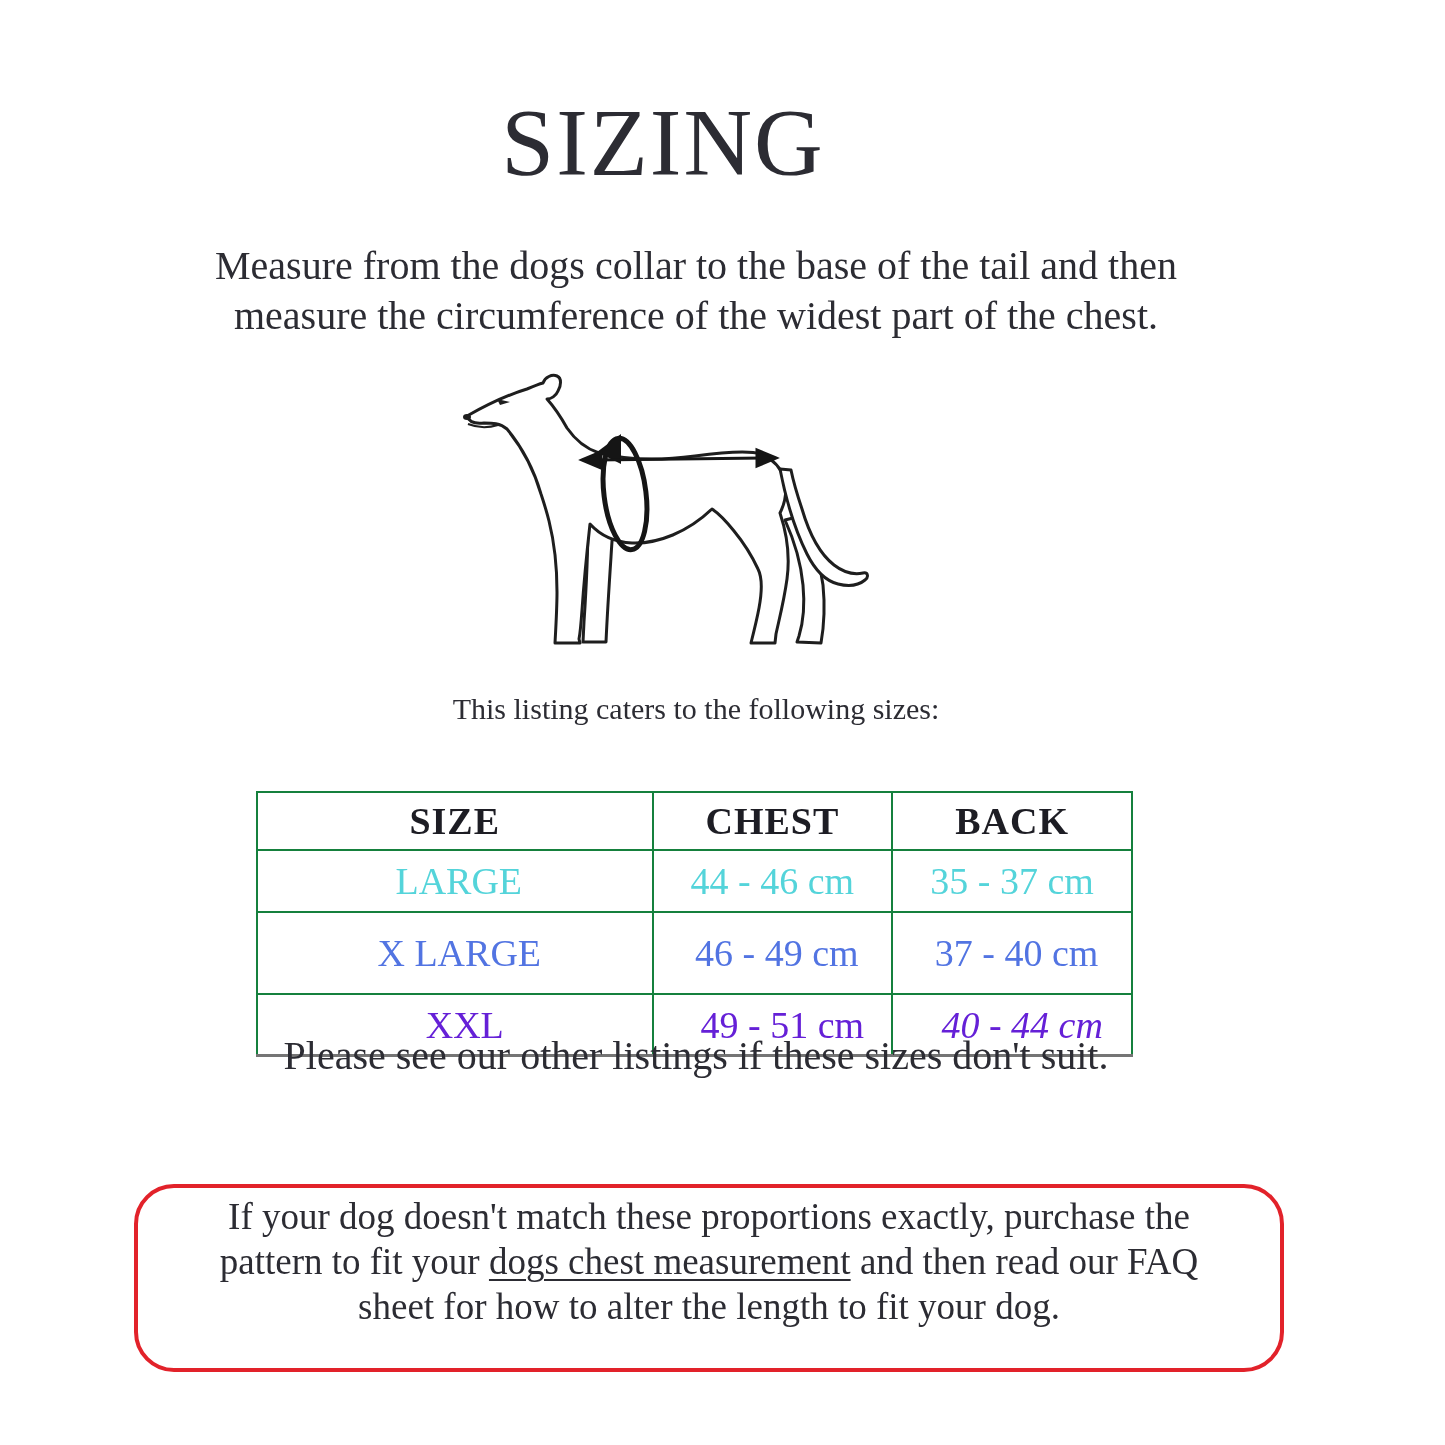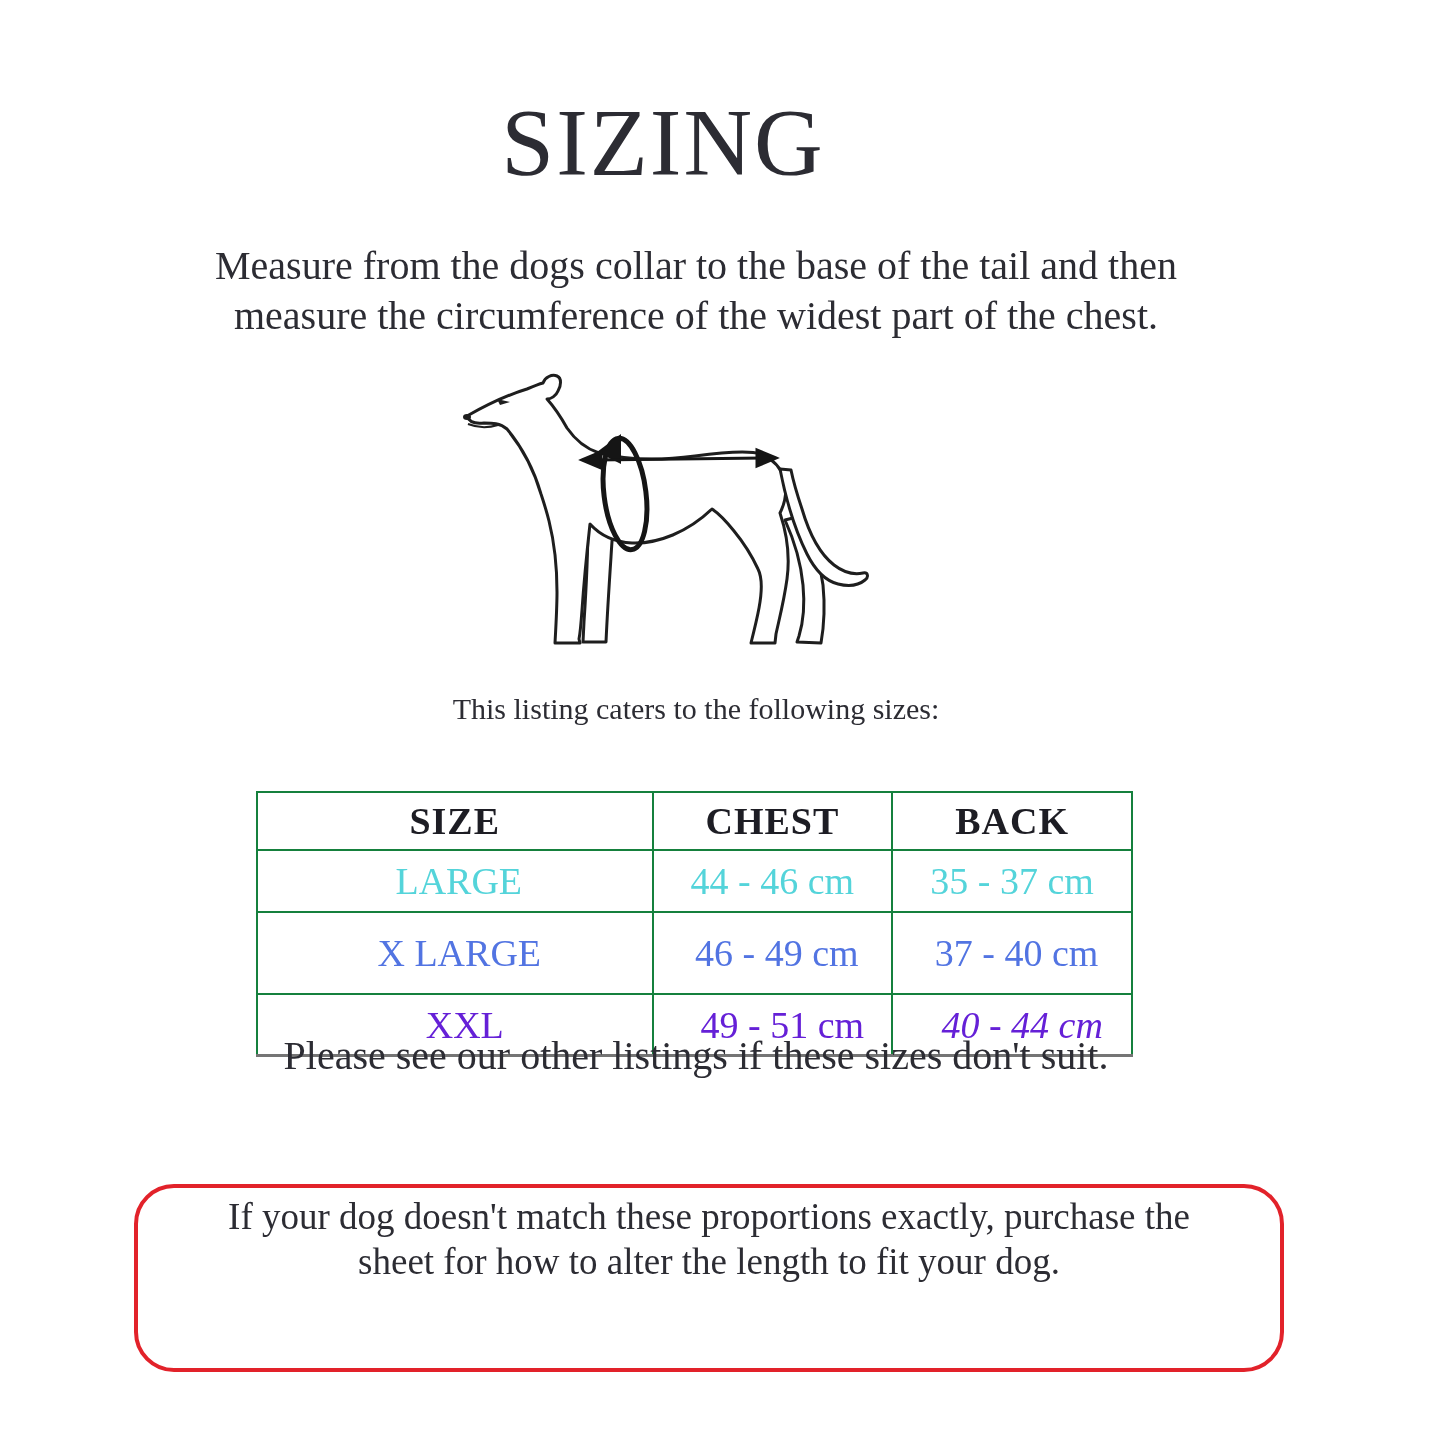--- a/index.html
+++ b/index.html
@@ -139,16 +139,17 @@
       <td style="color: rgb(101, 32, 215);">49 - 51 cm</td>
       <td style="color: rgb(101, 32, 215); font-style: italic;">40 - 44 cm</td>
     </tr>
   </tbody>
     </table>
 
   <div class="center-col note">Please see our other listings if these sizes don't suit.</div>
 
   <div class="redbox" style="border-color: rgb(226, 34, 42);">
     <div>If your dog doesn't match these proportions exactly, purchase the</div>
+    <div><span>pattern to fit your </span><span class="u">dogs chest measurement</span><span> and then read our FAQ</span></div>
     <div>sheet for how to alter the length to fit your dog.</div>
   </div>
 
 </div>
 
 </body></html>

